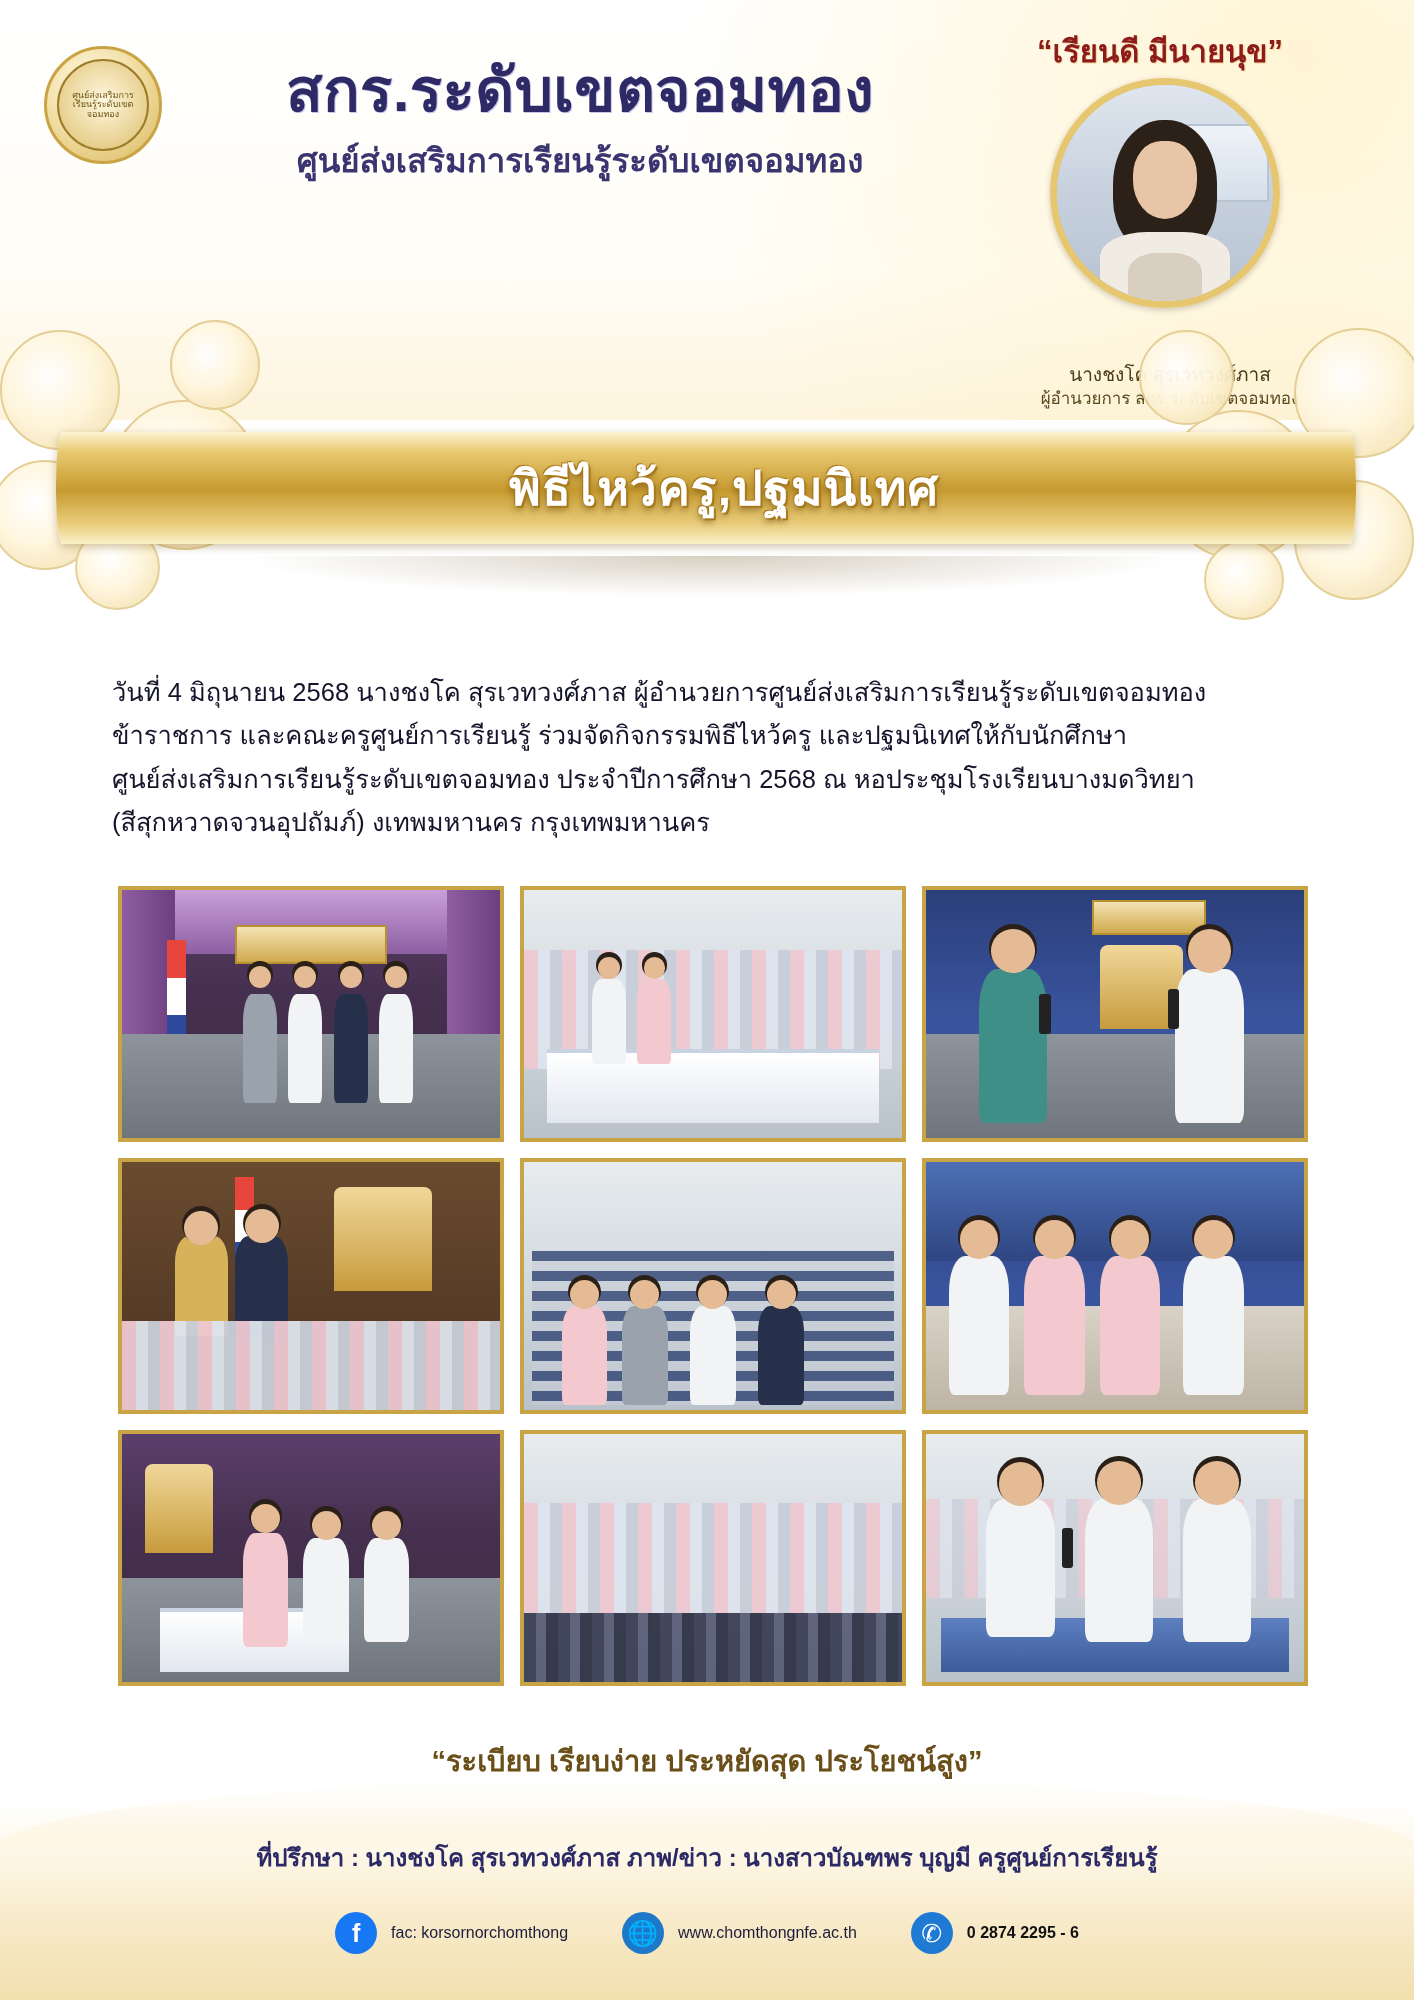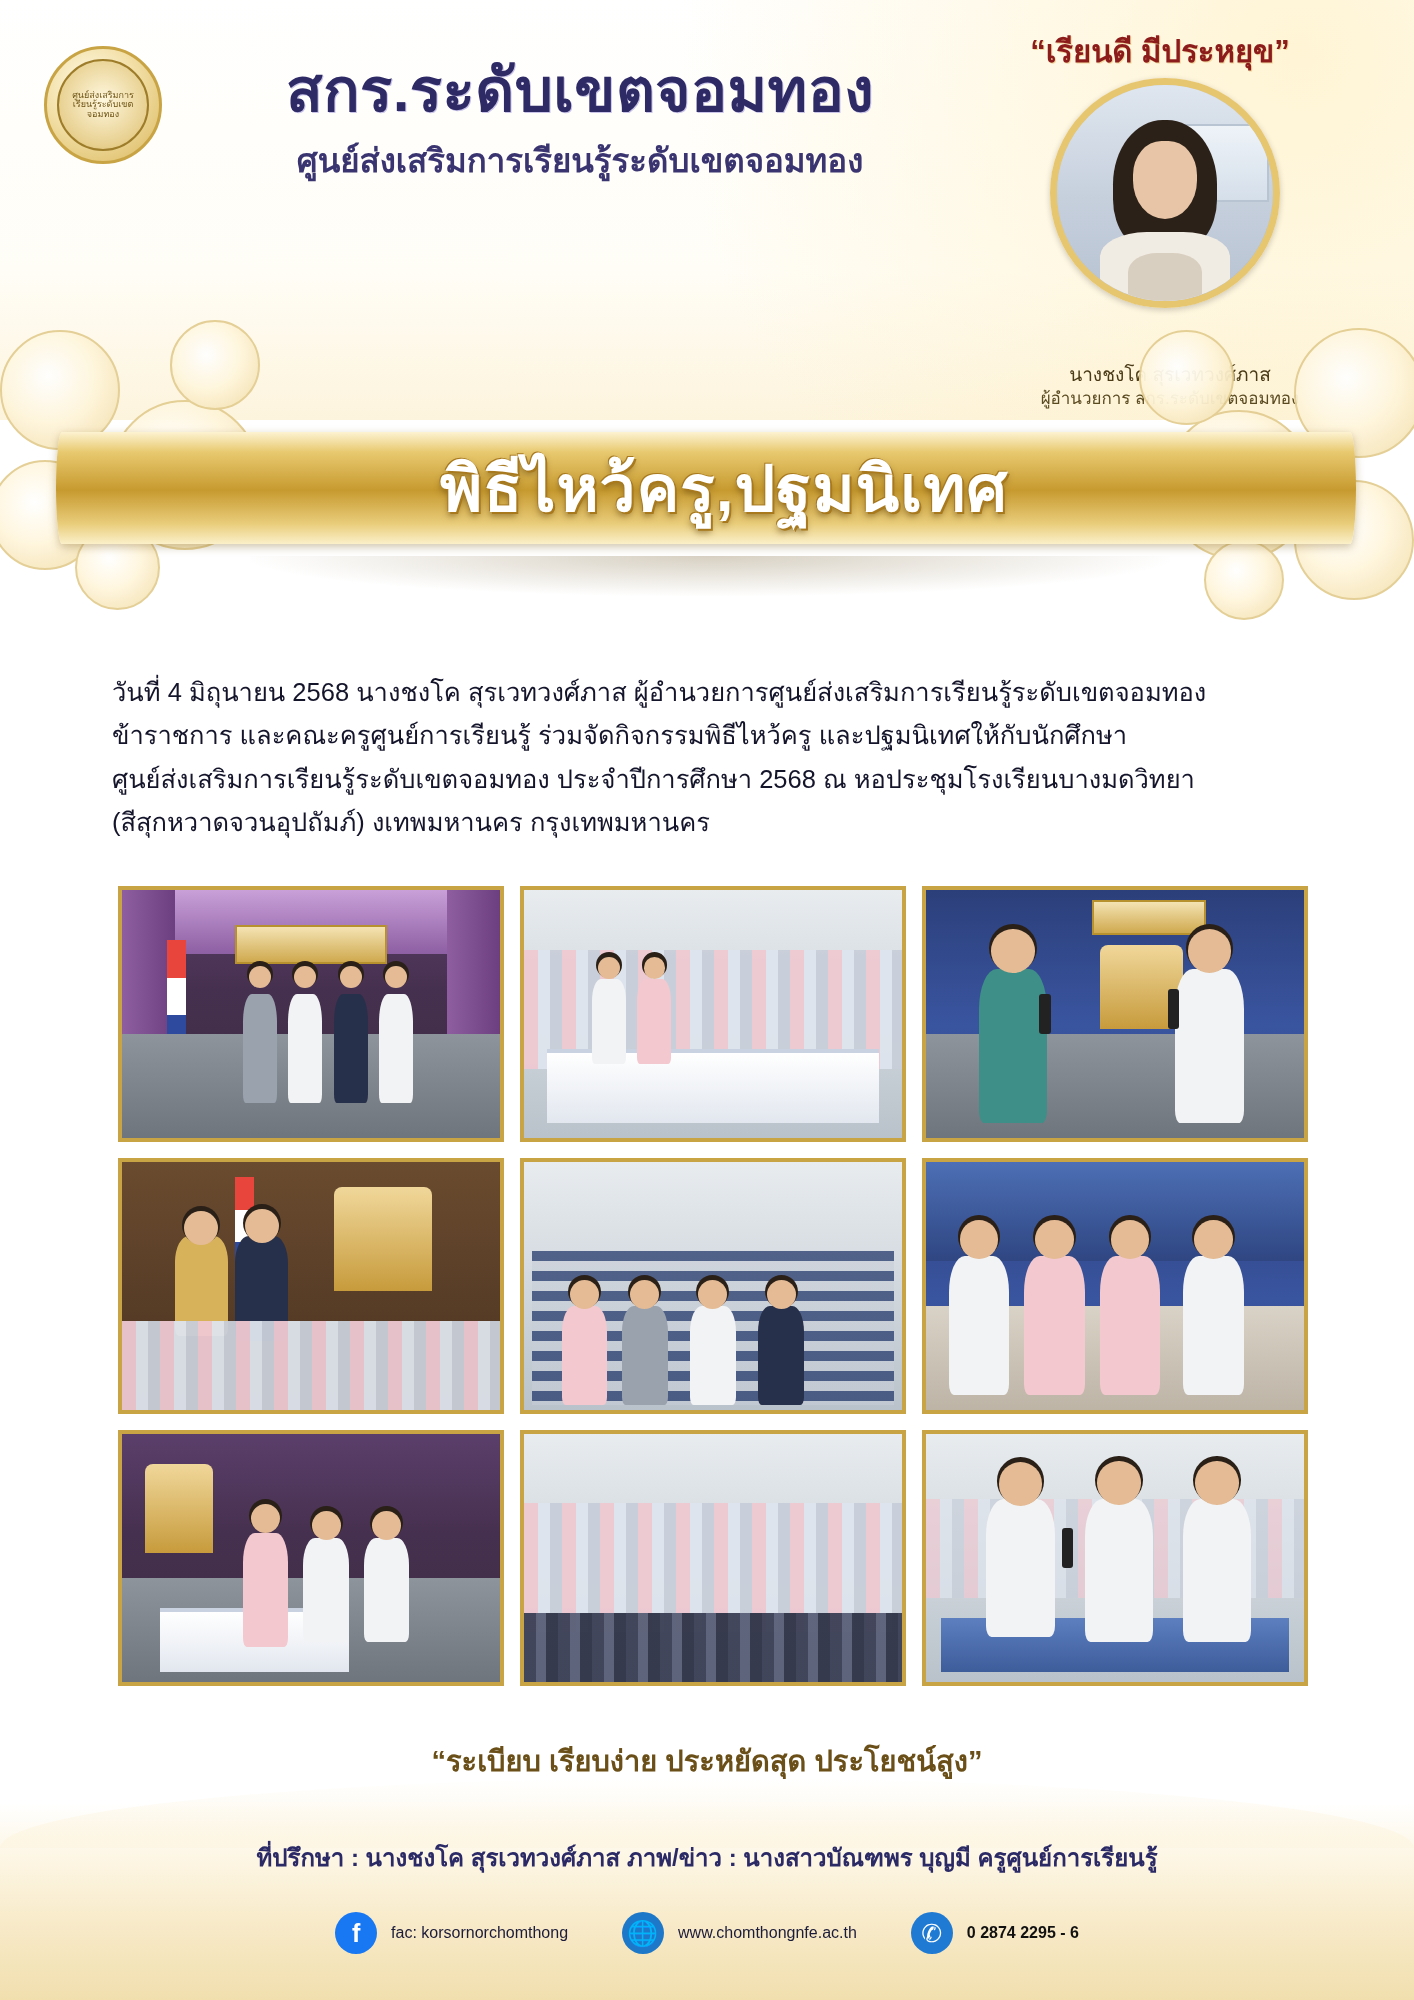--- a/index.html
+++ b/index.html
@@ -129,21 +129,21 @@
 
   .banner {
     position: absolute; top: 432px; left: 56px;
     width: 1300px; height: 112px;
     background: linear-gradient(180deg,#fdf3d2 0%, #e8c96f 18%, #c79a2f 52%, #e9cd7b 82%, #fbf0c9 100%);
     border-radius: 6px / 50%;
     box-shadow: 0 3px 8px rgba(120,90,20,.35);
     display: flex; align-items: center; justify-content: center;
   }
   .banner-text {
-    font-size: 64px; font-weight: bold; color: #ffffff;
+    font-size: 48px; font-weight: bold; color: #ffffff;
     text-shadow: 2px 2px 0 #a8791d, -1px -1px 0 #a8791d, 0 4px 6px rgba(90,60,10,.5);
     letter-spacing: 1px;
     margin-left: 36px;
   }
   .banner-shadow {
     position: absolute; top: 556px; left: 250px; width: 920px; height: 40px;
     background: radial-gradient(ellipse at 50% 0%, rgba(140,120,80,.35) 0%, rgba(255,255,255,0) 72%);
   }
 
   
@@ -300,21 +300,21 @@
 
     <div class="logo-seal">
       <div class="seal-inner">ศูนย์ส่งเสริมการเรียนรู้ระดับเขตจอมทอง</div>
     </div>
 
     <div class="title-block">
       <div class="title-main">สกร.ระดับเขตจอมทอง</div>
       <div class="title-sub">ศูนย์ส่งเสริมการเรียนรู้ระดับเขตจอมทอง</div>
     </div>
 
-    <div class="slogan">“เรียนดี มีประหยุข”</div>
+    <div class="slogan">“เรียนดี มีนายนุข”</div>
 
     <div class="portrait">
       <div class="room"></div>
       <div class="window"></div>
       <div class="hair"></div>
       <div class="face"></div>
       <div class="body"></div>
       <div class="scarf"></div>
     </div>
   </div>

